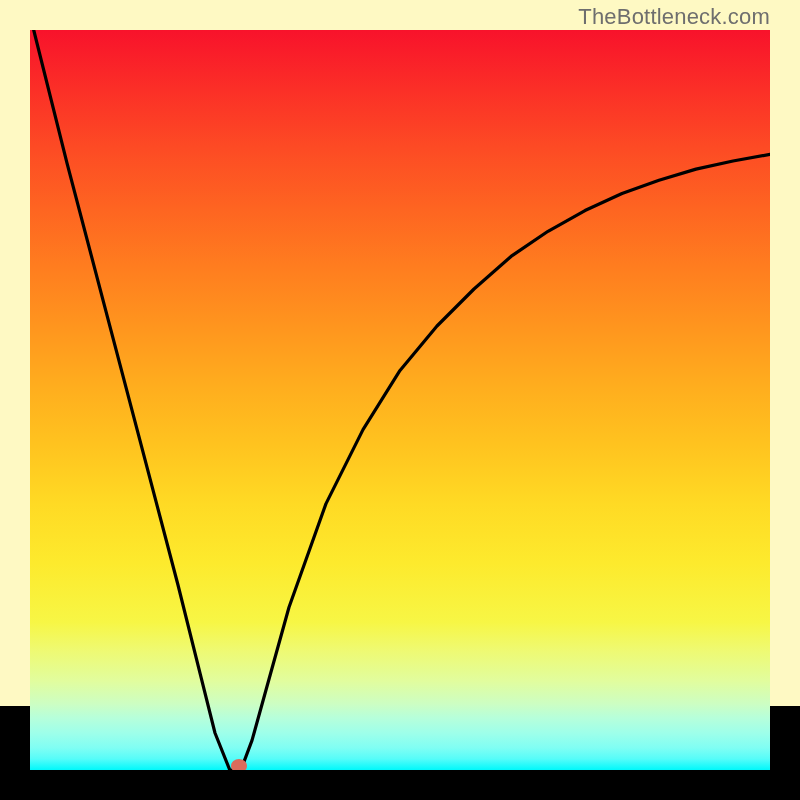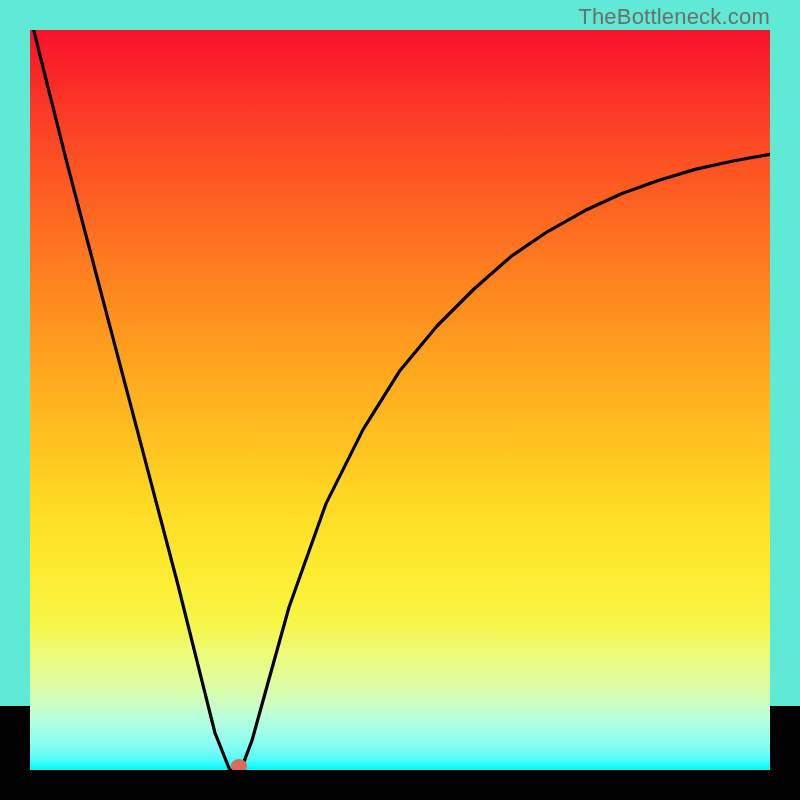--- a/index.html
+++ b/index.html
@@ -8,21 +8,21 @@
     width: 800px;
     height: 800px;
     background: #000;
     overflow: hidden;
     font-family: Arial, Helvetica, sans-serif;
   }
   .frame {
     position: relative;
     width: 800px;
     height: 706px;
-    background: #5eead4;
+    background: #fef9c3;
   }
   .plot {
     position: absolute;
     left: 30px;
     top: 30px;
     width: 740px;
     height: 740px;
     overflow: hidden;
     background: linear-gradient(to bottom,
       #f8122b 0%,

